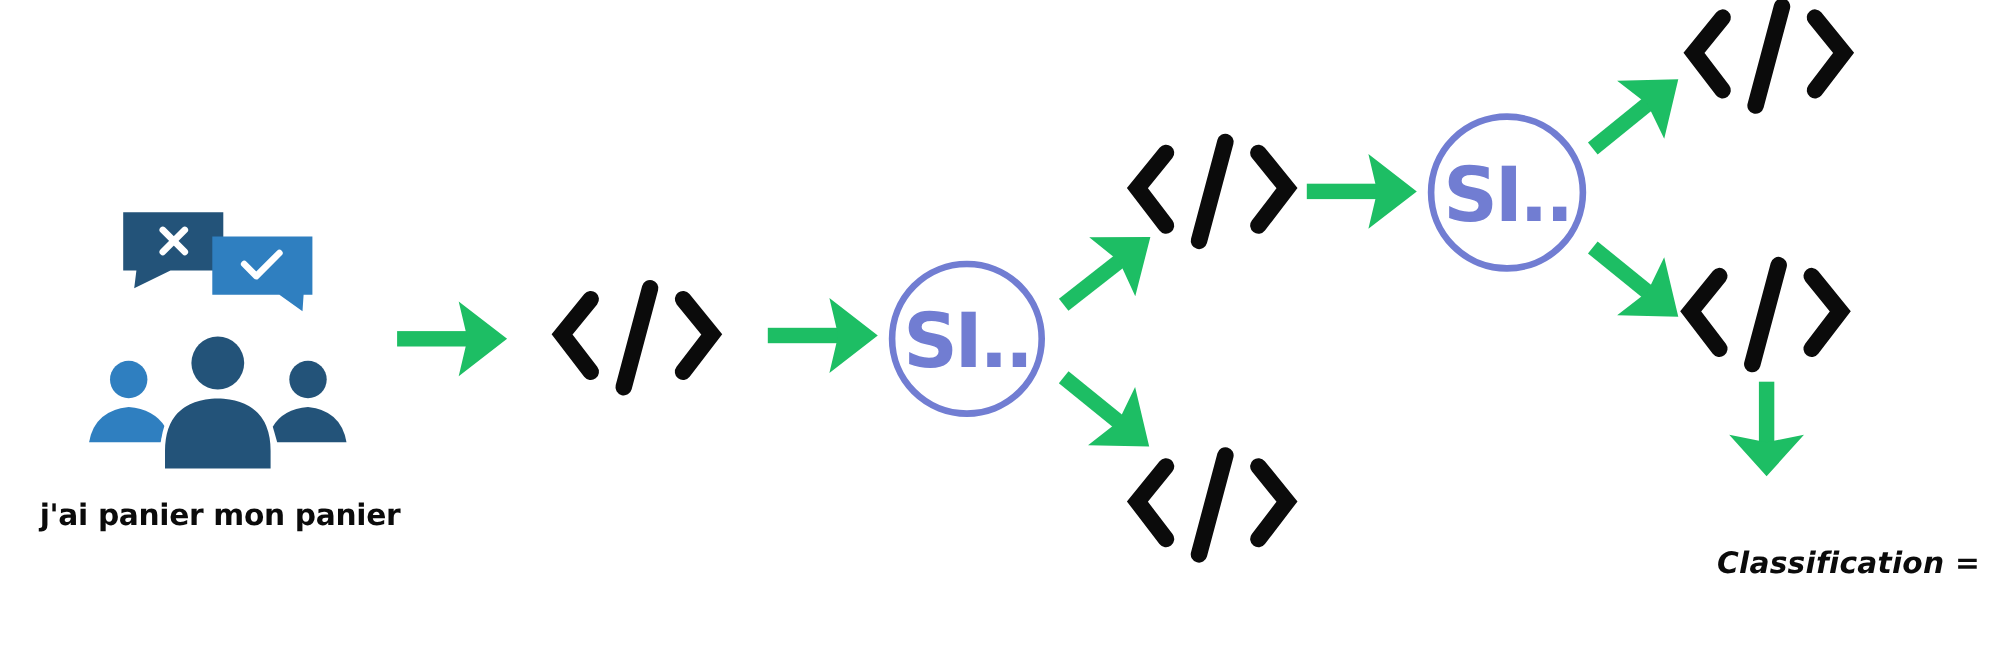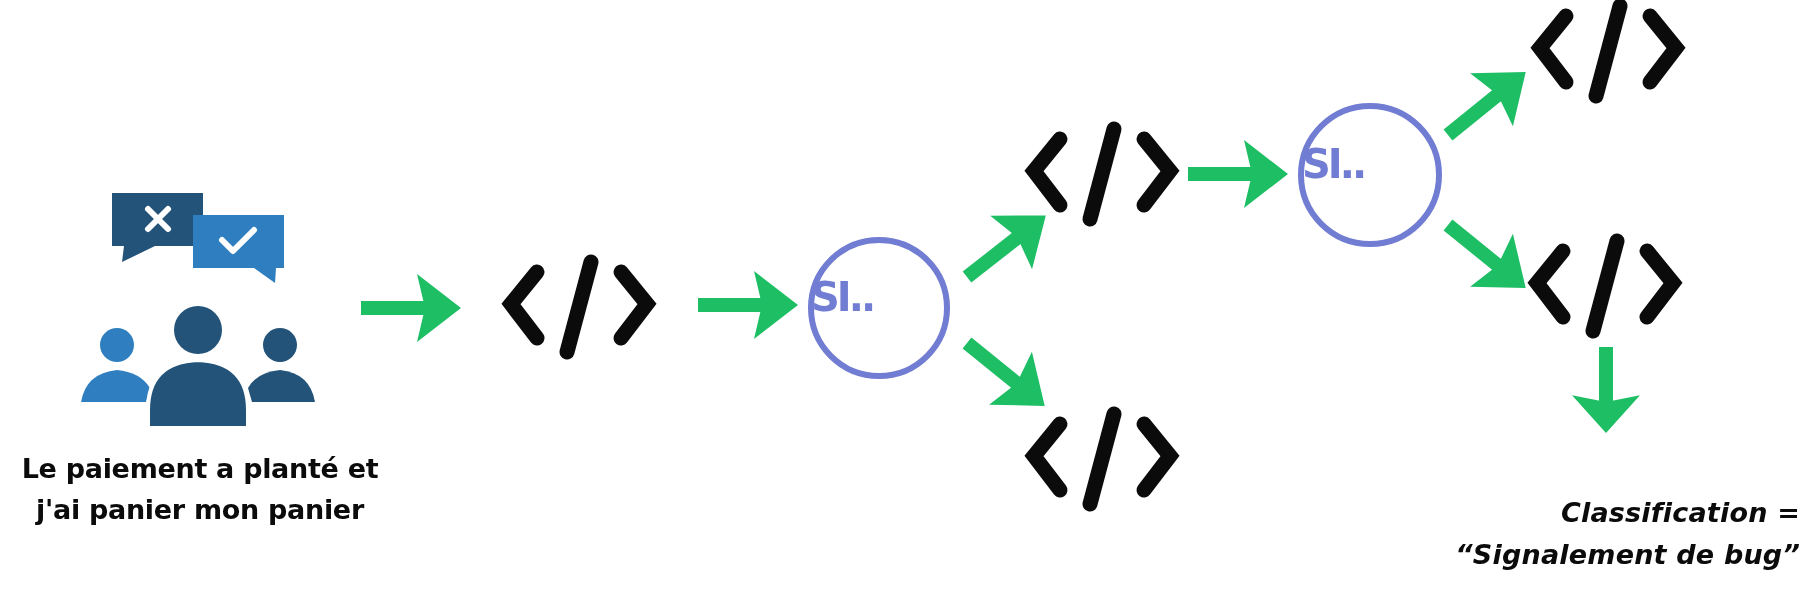--- a/index.html
+++ b/index.html
@@ -3,21 +3,21 @@
 <meta charset="utf-8">
 <style>
   html, body { margin:0; padding:0; }
   body { width:1808px; height:592px; background:#ffffff; position:relative; overflow:hidden;
          font-family:"DejaVu Sans", sans-serif; }
   #canvas { position:absolute; left:0; top:0; width:1808px; height:592px; }
   .label { position:absolute; text-align:center; color:#0b0b0b; font-weight:bold; }
   .input-label { left:0; width:400px; top:448px; font-size:27px; line-height:41px; letter-spacing:-0.3px; }
   .output-label { left:1420px; width:380px; top:492px; font-size:27px; line-height:42px; font-style:italic; letter-spacing:0.2px;text-align:right; }
   .si-text { position:absolute; font-family:"DejaVu Sans", sans-serif; font-weight:bold; color:#717dd2;
-             font-size:40px; letter-spacing:-3px; line-height:1; }
+             font-size:69px; letter-spacing:-3px; text-align:center; line-height:1; }
 </style>
 </head>
 <body>
 
 <svg id="canvas" viewBox="0 0 1808 592" xmlns="http://www.w3.org/2000/svg">
   <defs>
     <g id="code-glyph">
 
       <polyline points="-42,-36 -68,-4 -42,30" fill="none" stroke="#0b0b0b" stroke-width="15" stroke-linecap="round" stroke-linejoin="miter"></polyline>
       <line x1="12" y1="-46" x2="-12" y2="44" stroke="#0b0b0b" stroke-width="15" stroke-linecap="round"></line>
@@ -96,20 +96,18 @@
     </g>
 
   <circle cx="879" cy="308" r="68" fill="none" stroke="#717dd2" stroke-width="6"></circle>
   <circle cx="1370" cy="175" r="69" fill="none" stroke="#717dd2" stroke-width="6"></circle>
 </svg>
 
 <div class="si-text" style="left:811px; top:277px; width:136px;">SI..</div>
 <div class="si-text" style="left:1302px; top:144px; width:136px;">SI..</div>
 
 <div class="label input-label">
-  <div>Le paiement a planté et</div>
   <div>j'ai panier mon panier</div>
 </div>
 
 <div class="label output-label">
   <div>Classification =</div>
-  <div>“Signalement de bug”</div>
 </div>
 
 </body></html>

